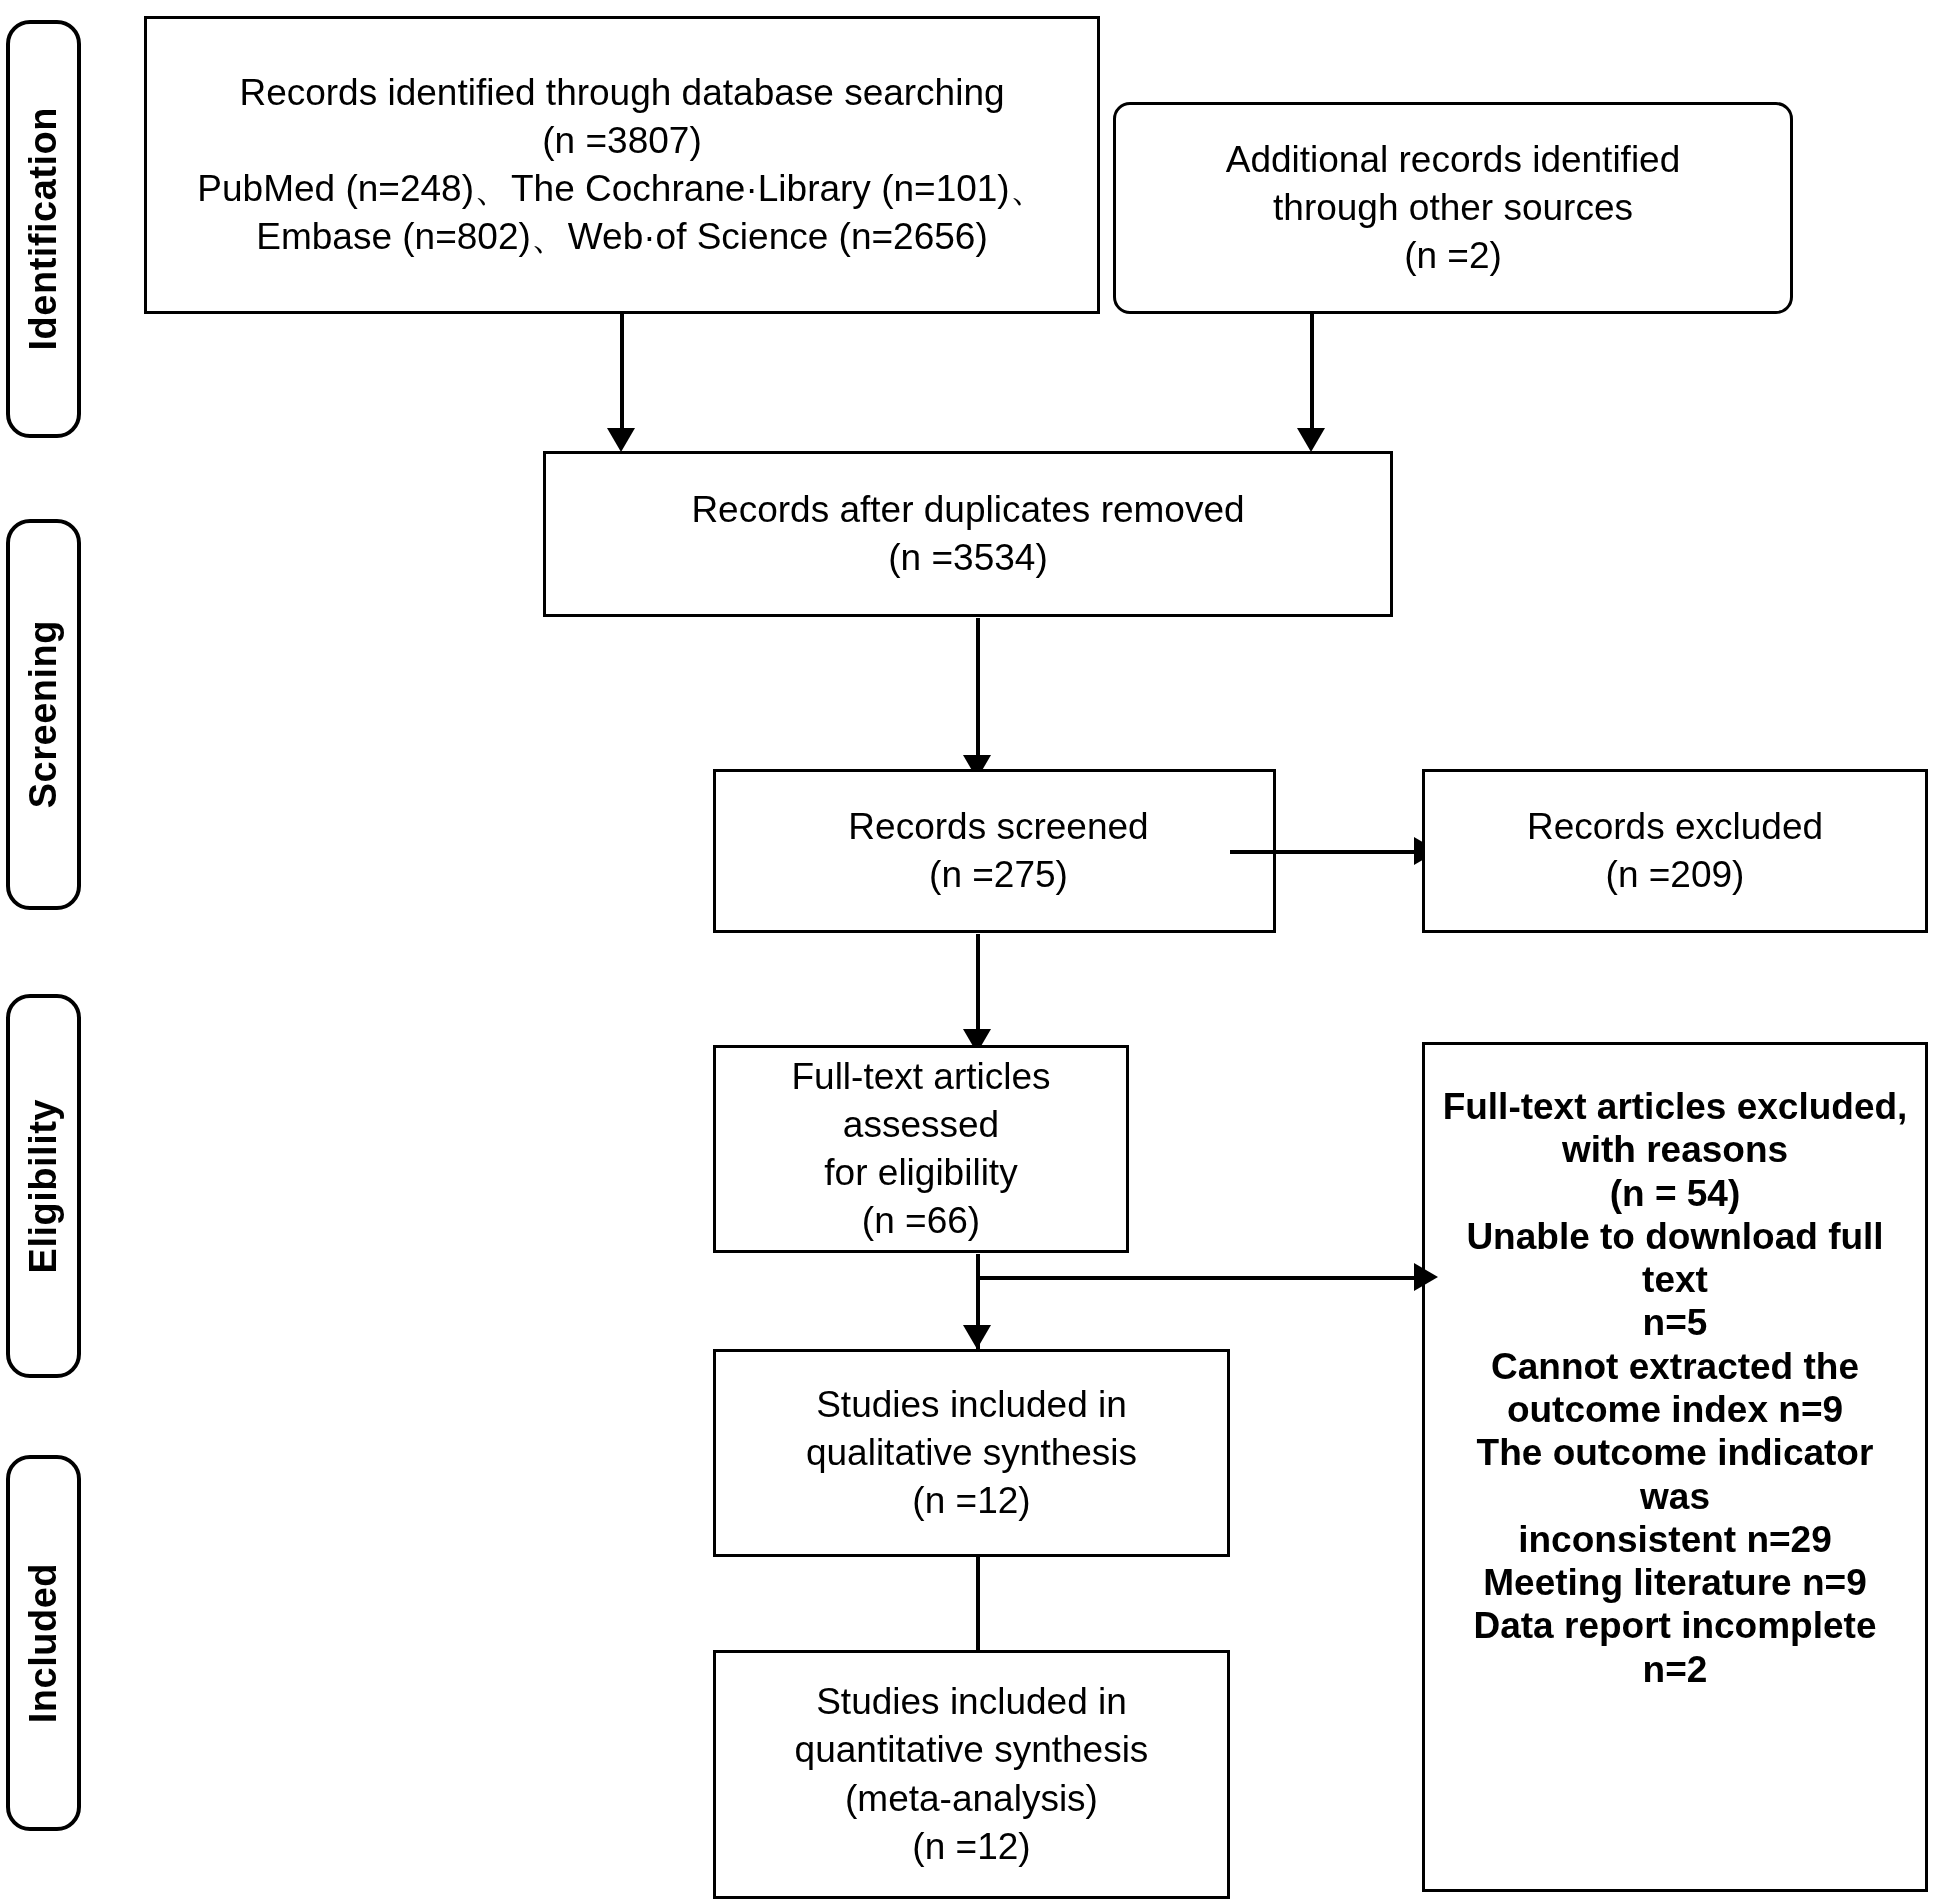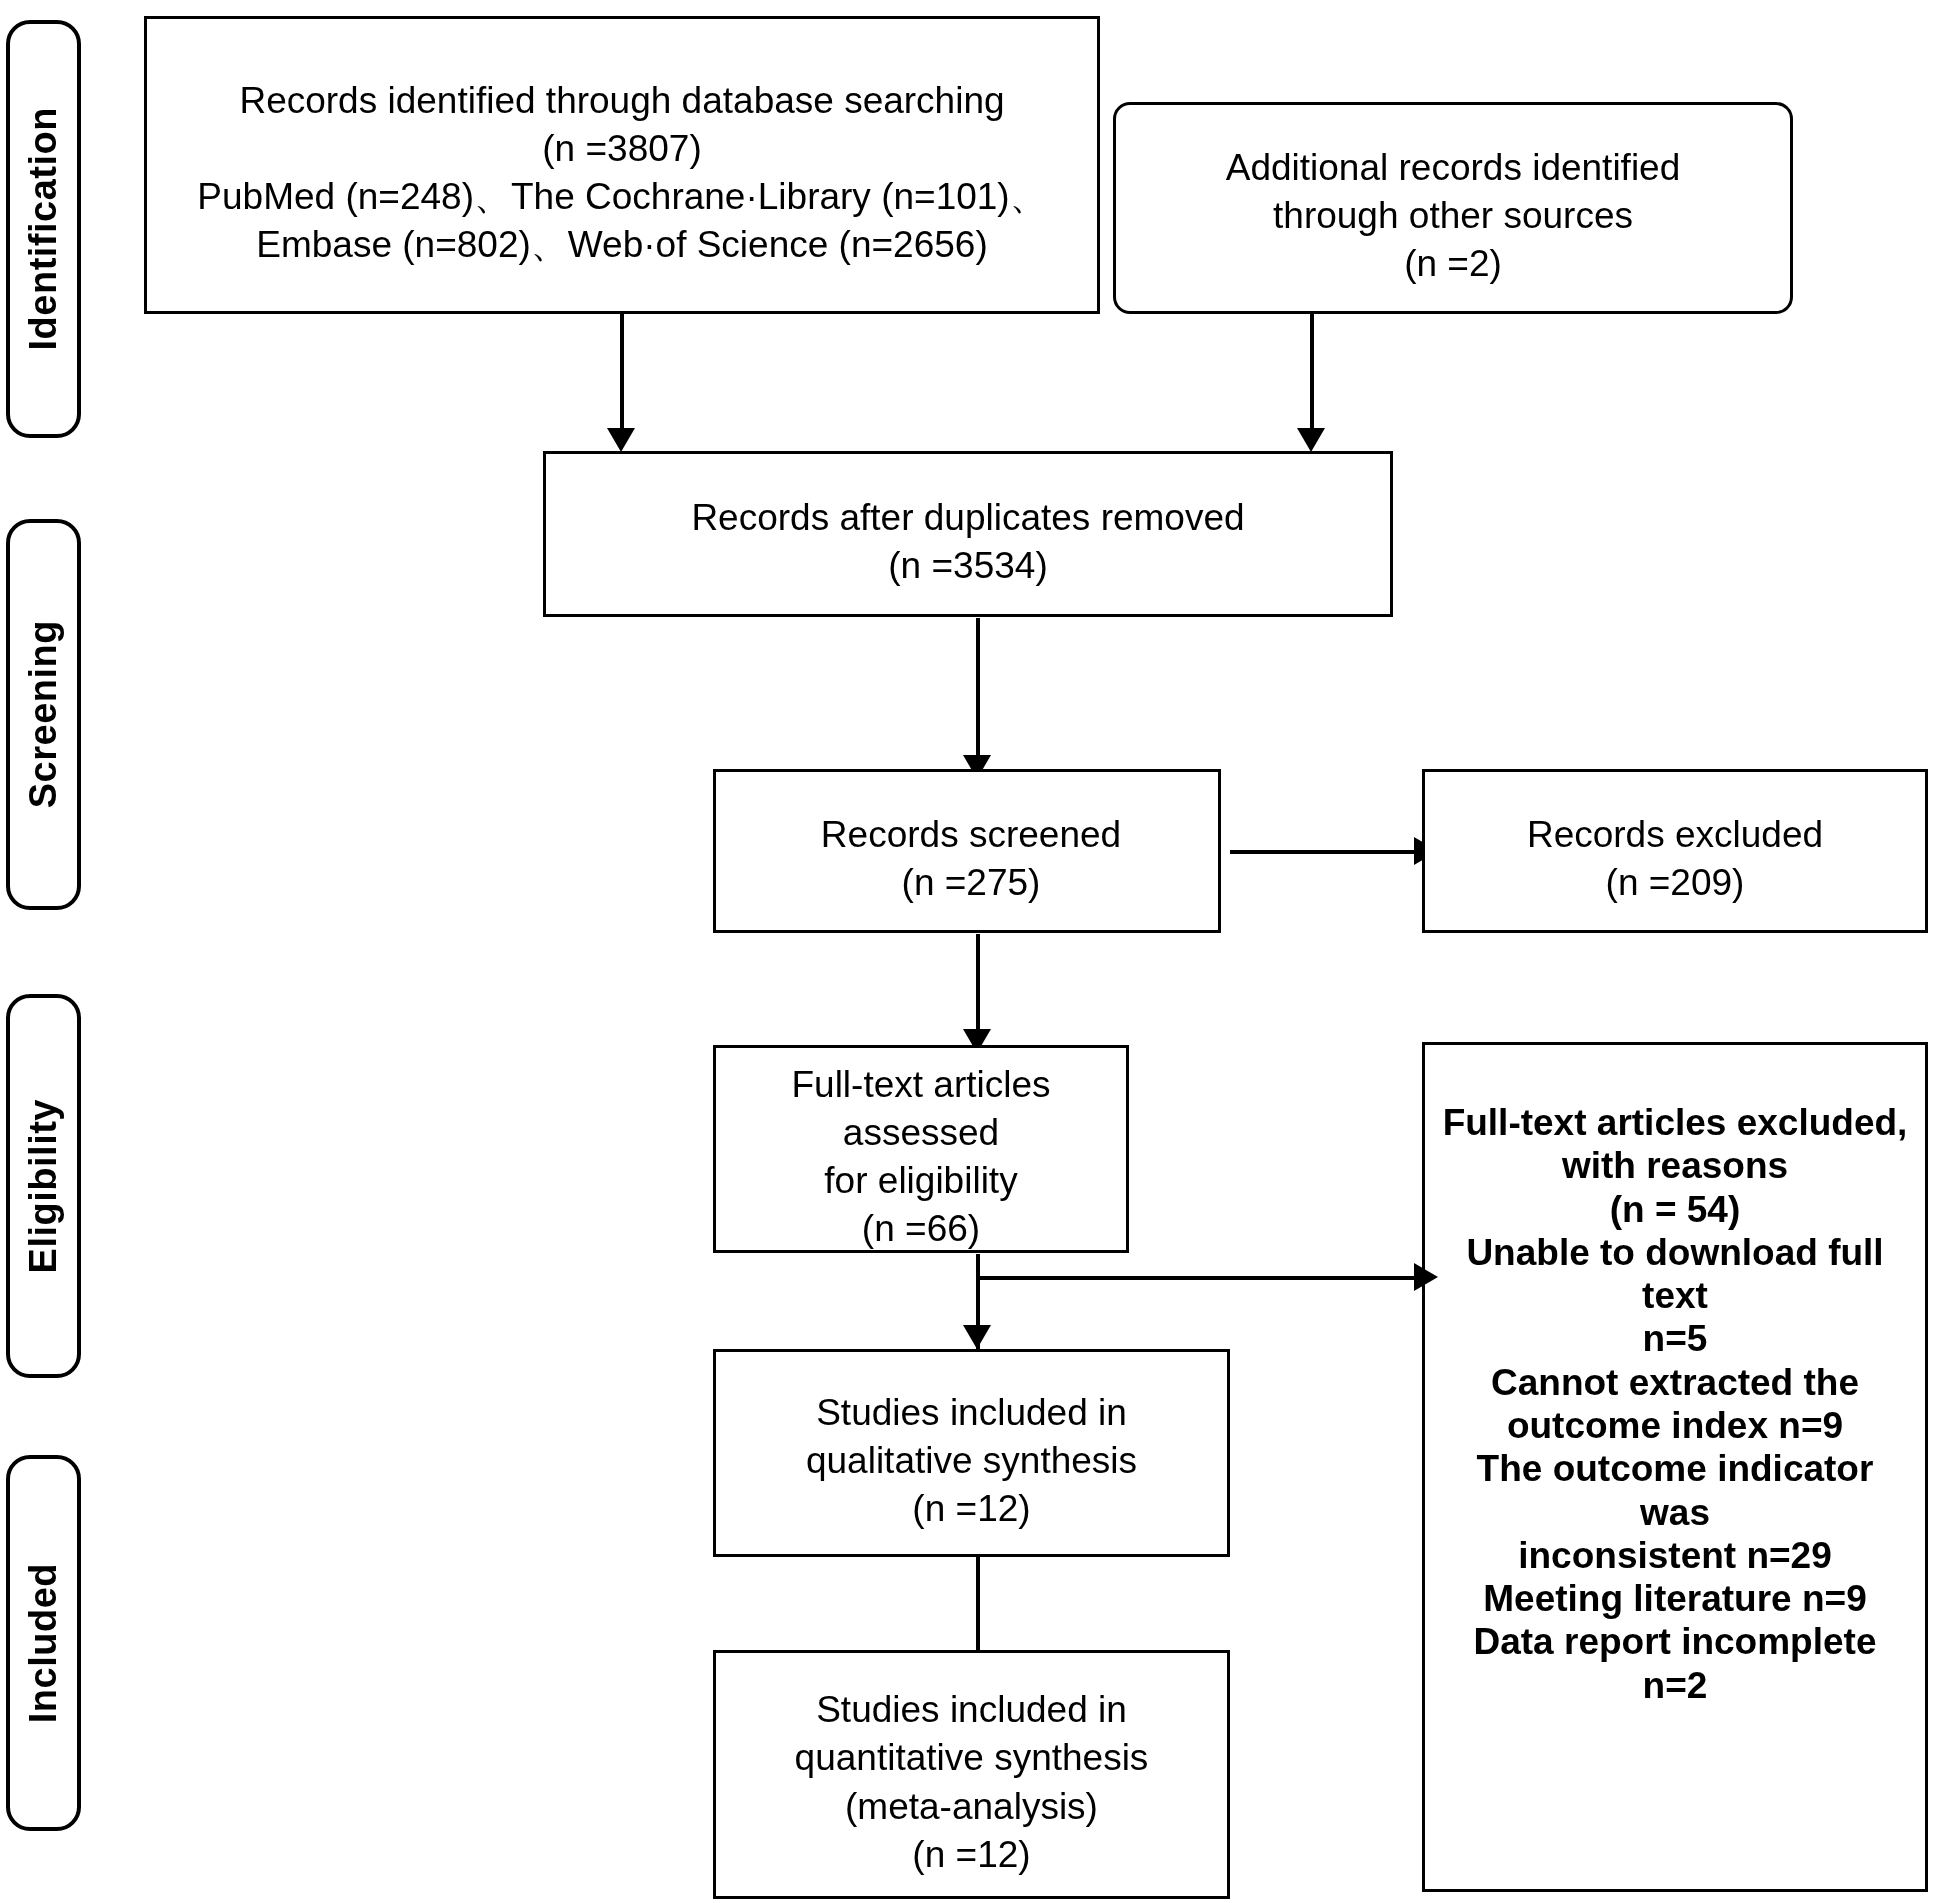--- a/index.html
+++ b/index.html
@@ -53,21 +53,20 @@
   }
   .flow-box.align-top {
     align-items: flex-start;
     font-weight: bold;
   }
   .box-text {
     font-size: 37px;
     line-height: 1.30;
     padding: 0 12.8px;
     white-space: pre-line;
-    margin-top: 16px;
   }
   .box-text.reasons {
     font-size: 37px;
     line-height: 1.17;
   }
 
   
   .vline {
     position: absolute;
     background: #000000;
@@ -136,21 +135,21 @@
   <div class="arrow-down" style="left:1297px; top:428px;"></div>
 
   <div class="flow-box" style="left:543px; top:451px; width:850px; height:166px;">
     <span class="box-text">Records after duplicates removed
 (n =3534)</span>
   </div>
 
   <div class="vline" style="left:976px; top:618px; height:139px;"></div>
   <div class="arrow-down" style="left:963px; top:755px;"></div>
 
-  <div class="flow-box" style="left:713px; top:769px; width:508px; height:164px;padding-left:8px;">
+  <div class="flow-box" style="left:713px; top:769px; width:563px; height:164px;padding-left:8px;">
     <span class="box-text">Records screened
 (n =275)</span>
   </div>
 
   <div class="hline" style="left:1230px; top:850px; width:192px;"></div>
   <div class="arrow-right" style="left:1414px; top:837px;"></div>
 
   <div class="flow-box" style="left:1422px; top:769px; width:506px; height:164px;">
     <span class="box-text">Records excluded
 (n =209)</span>

